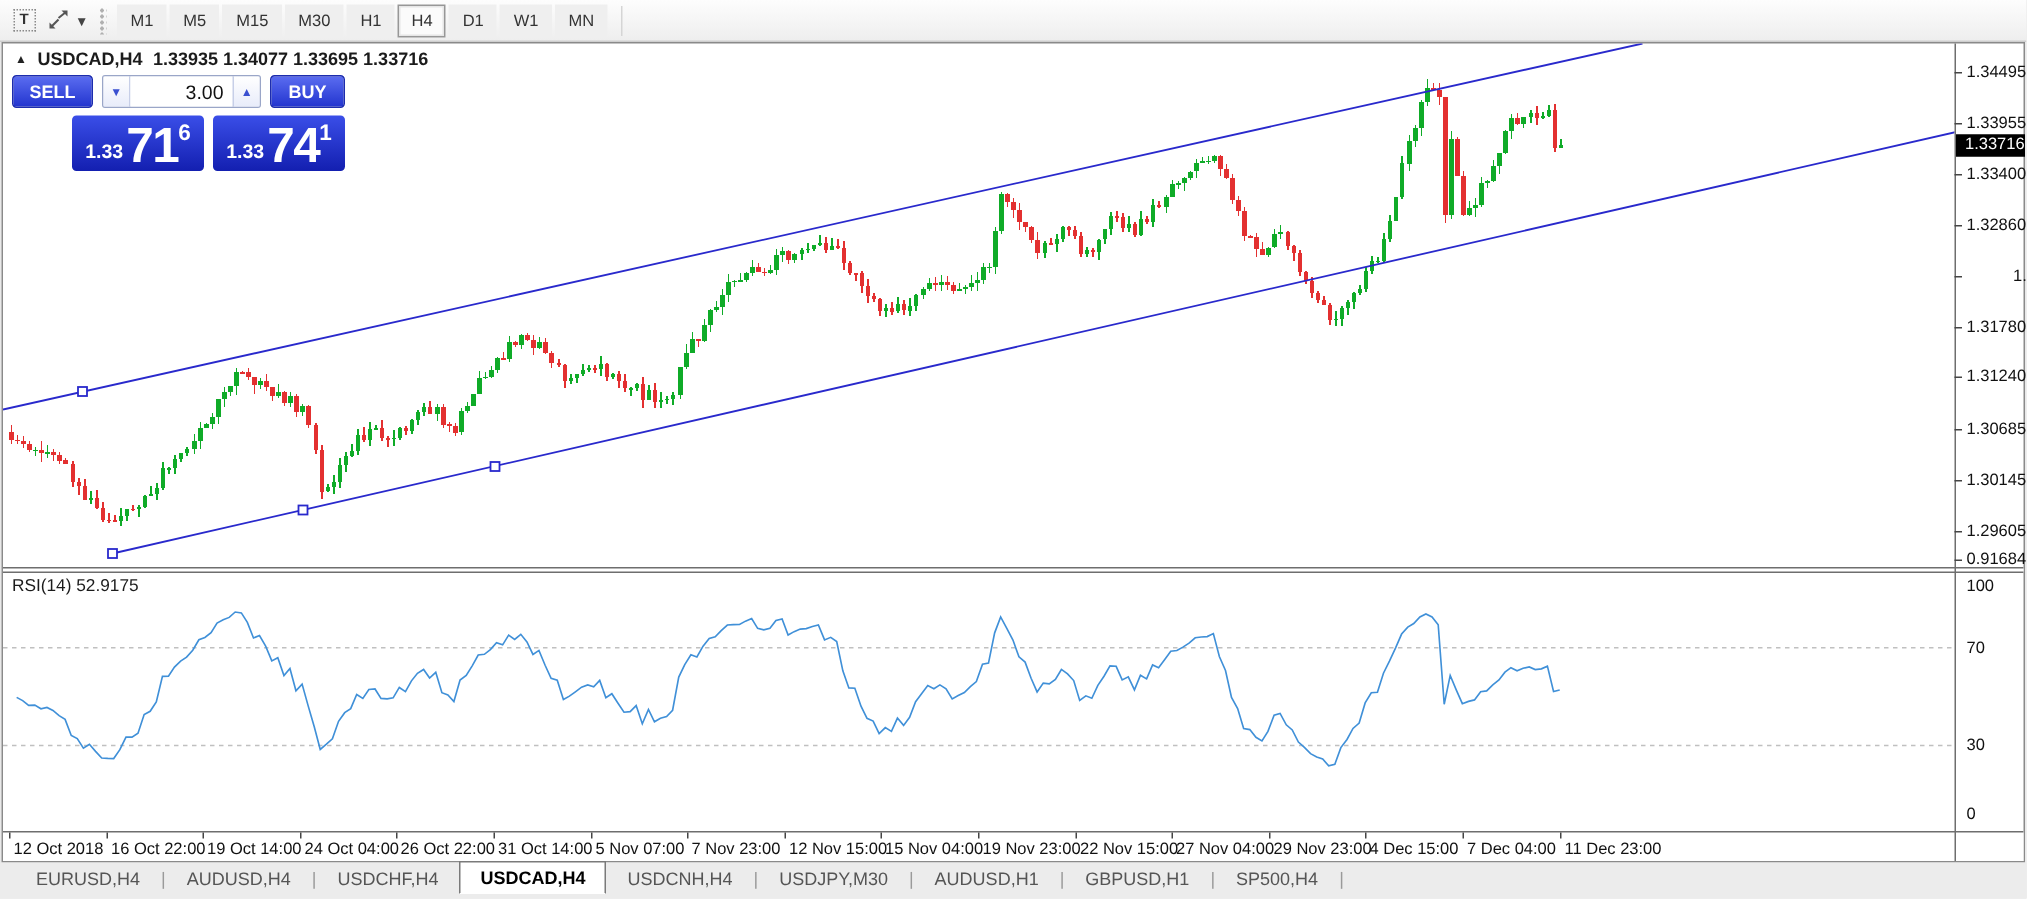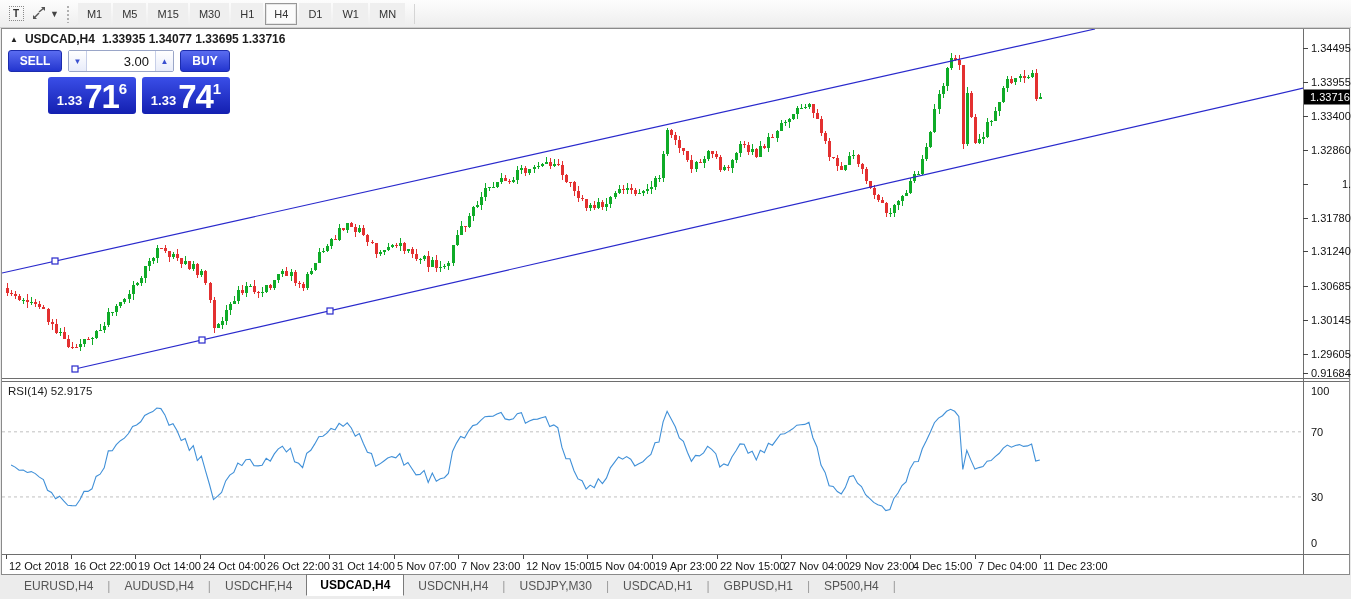--- a/index.html
+++ b/index.html
@@ -691,21 +691,21 @@
         <div class="tlabel" style="left: 330px;">31 Oct 14:00</div>
         <div class="ttick" style="left: 392px;"></div>
         <div class="tlabel" style="left: 395px;">5 Nov 07:00</div>
         <div class="ttick" style="left: 456px;"></div>
         <div class="tlabel" style="left: 459px;">7 Nov 23:00</div>
         <div class="ttick" style="left: 521px;"></div>
         <div class="tlabel" style="left: 524px;">12 Nov 15:00</div>
         <div class="ttick" style="left: 585px;"></div>
         <div class="tlabel" style="left: 588px;">15 Nov 04:00</div>
         <div class="ttick" style="left: 650px;"></div>
-        <div class="tlabel" style="left: 653px;">19 Apr 23:00</div>
+        <div class="tlabel" style="left: 653px;">19 Nov 23:00</div>
         <div class="ttick" style="left: 715px;"></div>
         <div class="tlabel" style="left: 718px;">22 Nov 15:00</div>
         <div class="ttick" style="left: 779px;"></div>
         <div class="tlabel" style="left: 782px;">27 Nov 04:00</div>
         <div class="ttick" style="left: 844px;"></div>
         <div class="tlabel" style="left: 847px;">29 Nov 23:00</div>
         <div class="ttick" style="left: 908px;"></div>
         <div class="tlabel" style="left: 911px;">4 Dec 15:00</div>
         <div class="ttick" style="left: 973px;"></div>
         <div class="tlabel" style="left: 976px;">7 Dec 04:00</div>
@@ -747,21 +747,21 @@
       <span class="tab">EURUSD,H4</span>
       <span class="tabsep">|</span>
       <span class="tab">AUDUSD,H4</span>
       <span class="tabsep">|</span>
       <span class="tab">USDCHF,H4</span>
       <span class="tab active">USDCAD,H4</span>
       <span class="tab">USDCNH,H4</span>
       <span class="tabsep">|</span>
       <span class="tab">USDJPY,M30</span>
       <span class="tabsep">|</span>
-      <span class="tab">USDCAD,H1</span>
+      <span class="tab">AUDUSD,H1</span>
       <span class="tabsep">|</span>
       <span class="tab">GBPUSD,H1</span>
       <span class="tabsep">|</span>
       <span class="tab">SP500,H4</span>
       <span class="tabsep">|</span>
     </div>
   <div class="statusstrip"></div>
 </div>
 
 </body></html>

